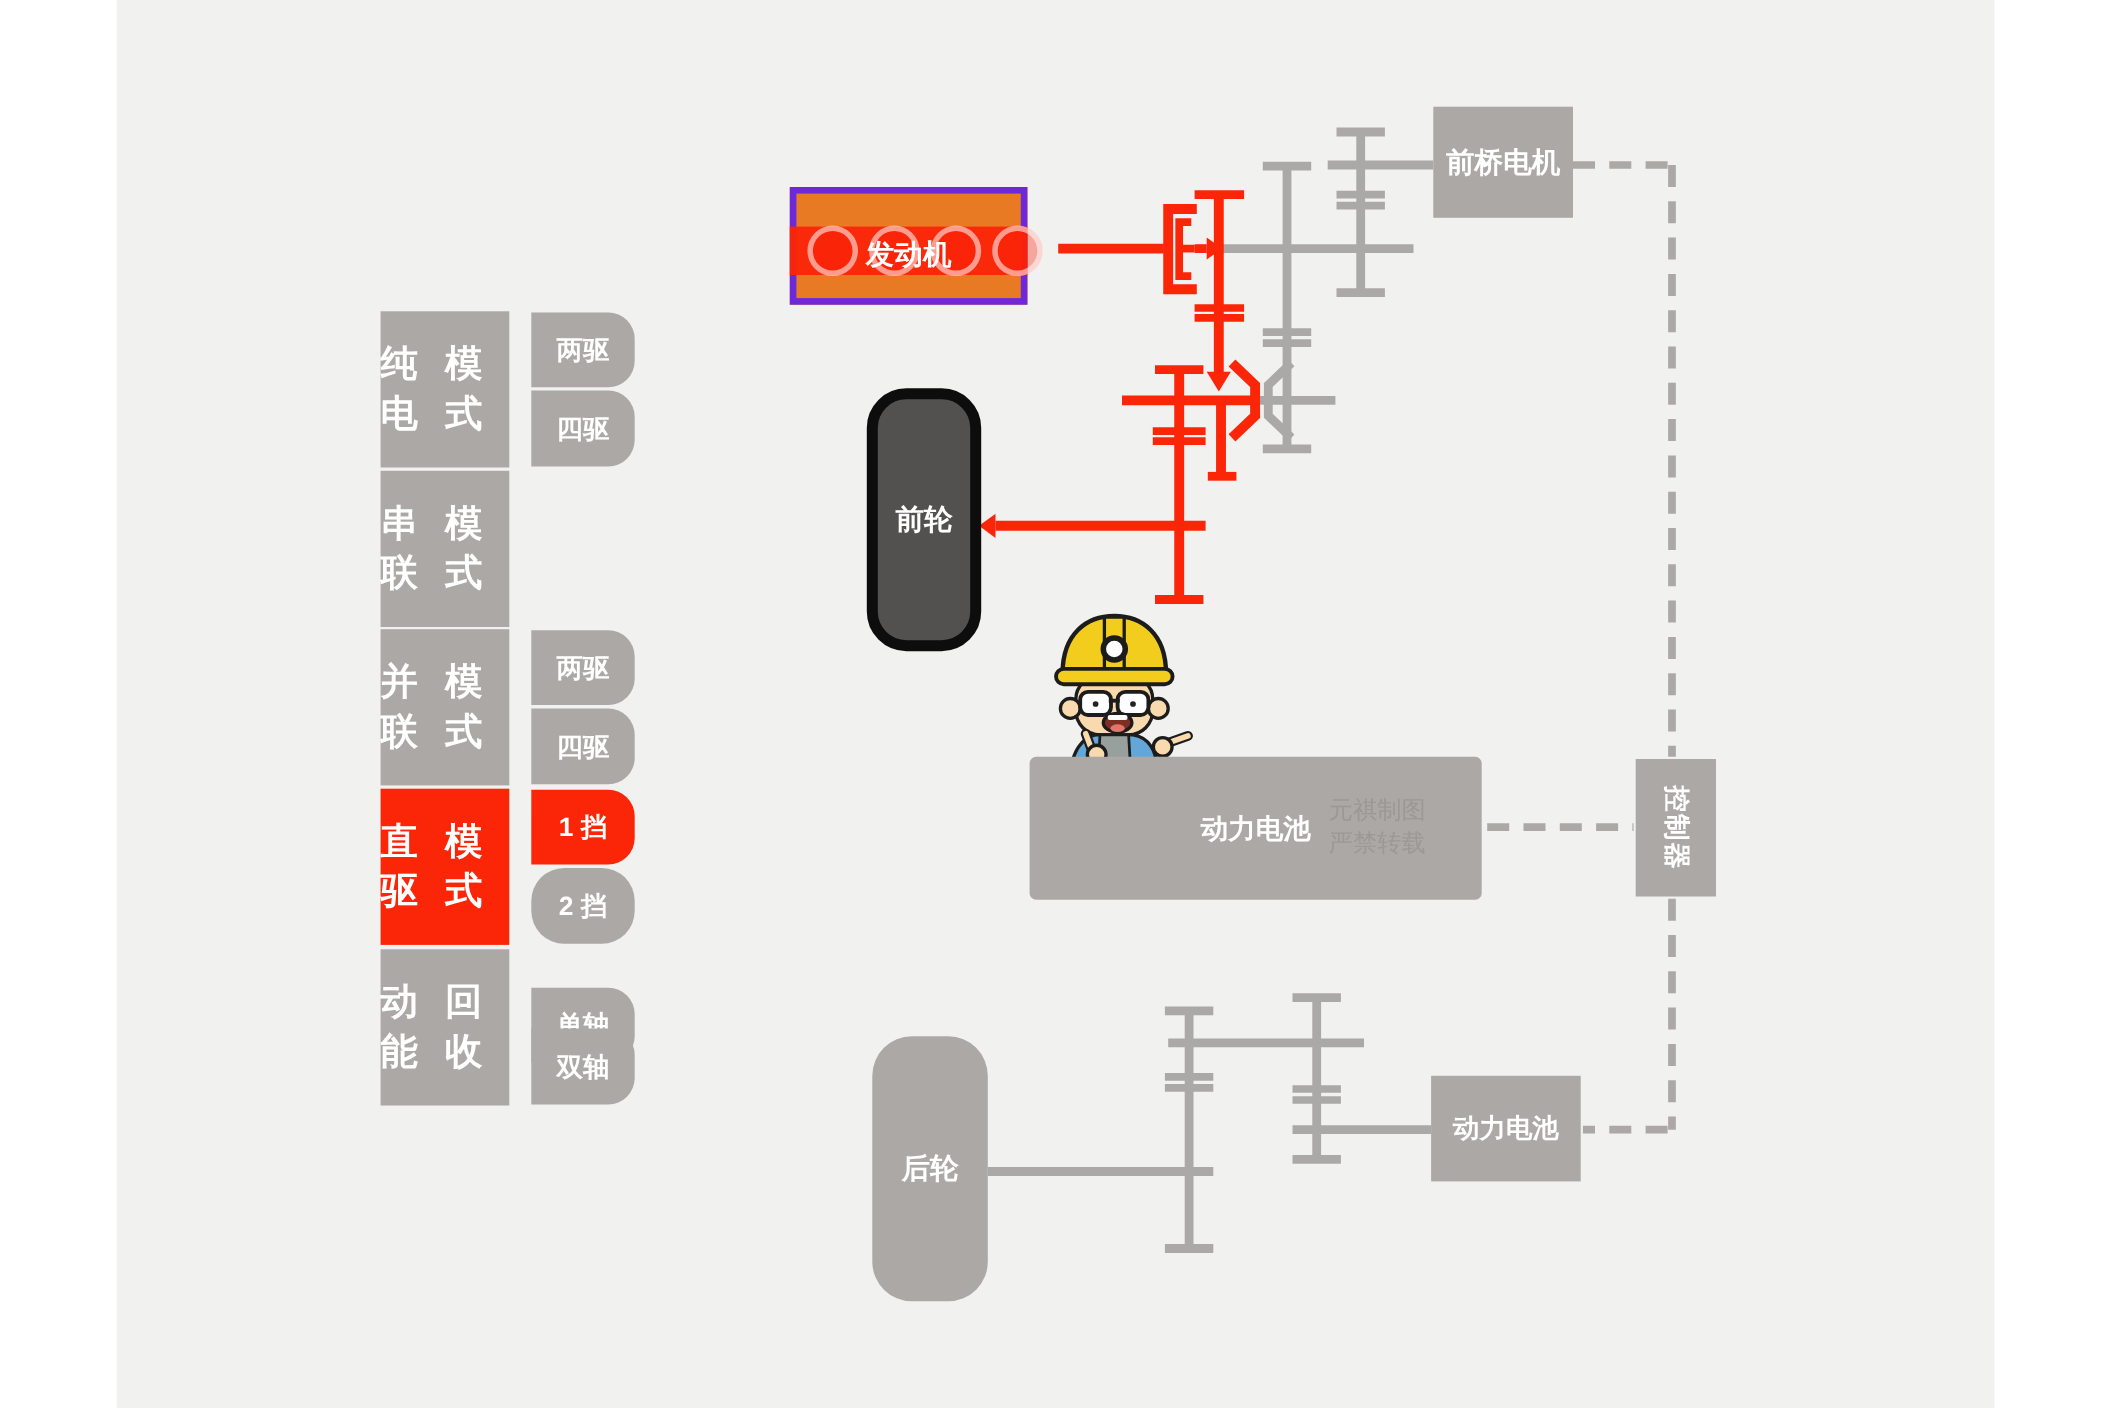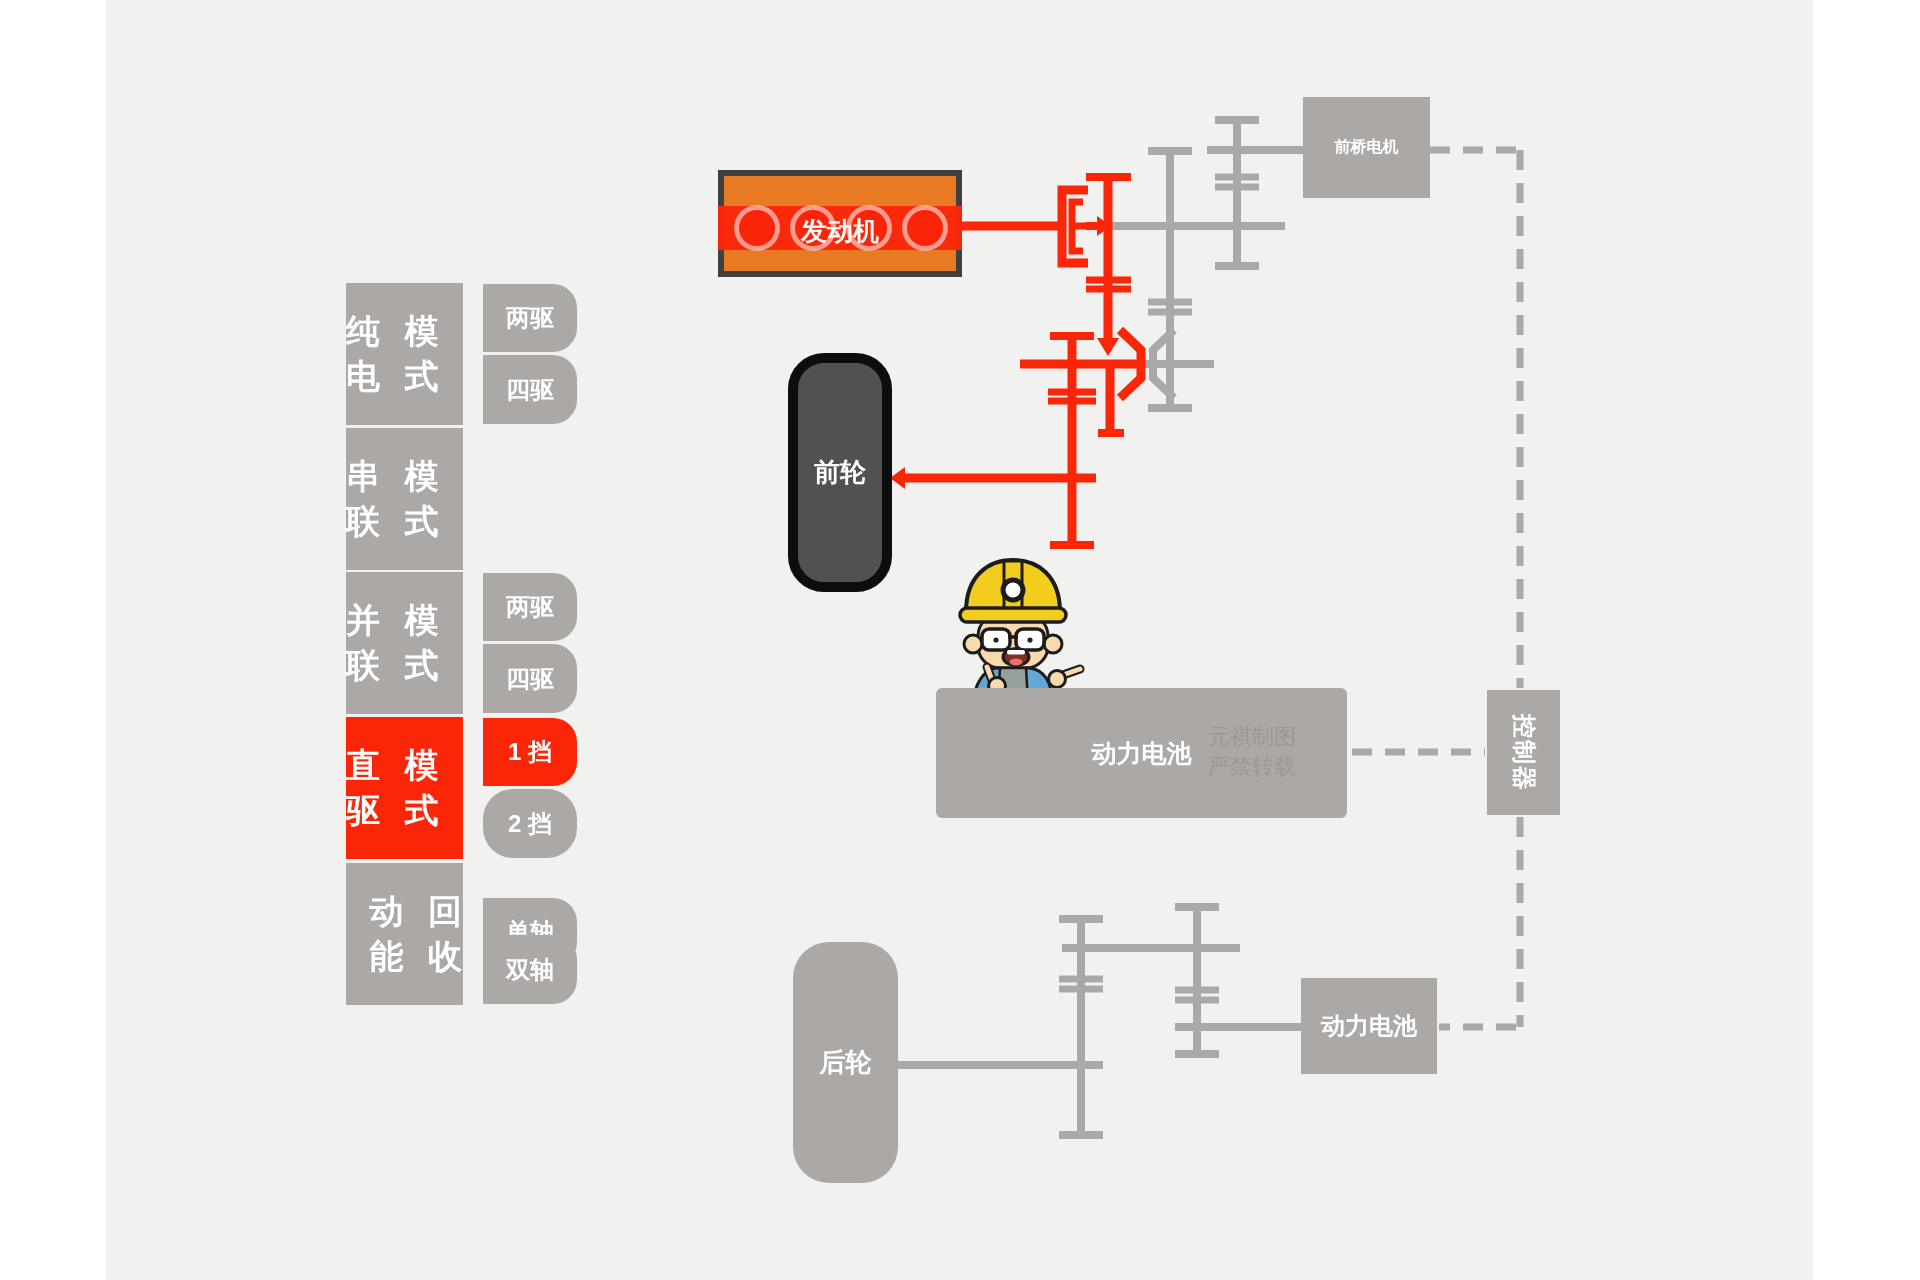--- a/index.html
+++ b/index.html
@@ -19,31 +19,31 @@
             font-size:34px;font-weight:600;line-height:45px;letter-spacing:1px;}
   .mode-row.active{background:var(--accent-red,#FB2508);}
   .sub-box{position:absolute;left:483px;width:94px;background:var(--box-gray,#ACA8A6);
            border-radius:0 24px 24px 0;color:#fff;display:flex;align-items:center;justify-content:center;
            font-size:24px;font-weight:600;}
   .sub-box.active{background:var(--accent-red,#FB2508);}
 
   
   .dbox{position:absolute;background:var(--box-gray,#ACA8A6);color:#fff;display:flex;
         align-items:center;justify-content:center;font-weight:600;}
-  #engine-box{left:718px;top:170px;width:244px;height:107px;background:var(--engine-orange,#E87A24);
-              border:6px solid #404040;box-sizing:border-box;}
+  #engine-box{left:718px;top:170px;width:216px;height:107px;background:var(--engine-orange,#E87A24);
+              border:6px solid #6d28d9;box-sizing:border-box;}
   #engine-band{position:absolute;left:-6px;right:-6px;top:30px;height:44px;background:var(--accent-red,#FB2508);opacity:.96;}
   .cyl{position:absolute;width:46px;height:46px;border-radius:50%;box-sizing:border-box;
        border:5px solid rgba(255,255,255,0.55);background:rgba(250,30,10,0.35);top:29px;}
   #engine-label{position:absolute;left:0;right:0;top:38px;text-align:center;color:#fff;
                 font-size:26px;font-weight:700;}
   #front-wheel{left:788px;top:353px;width:104px;height:239px;background:var(--wheel-dark,#535150);
                border:10px solid #0d0d0d;box-sizing:border-box;border-radius:36px;font-size:26px;}
   #rear-wheel{left:793px;top:942px;width:105px;height:241px;border-radius:36px;font-size:26px;}
-  #front-motor{left:1303px;top:97px;width:127px;height:101px;font-size:16px;}
+  #front-motor{left:1303px;top:97px;width:127px;height:101px;font-size:26px;}
   #rear-motor{left:1301px;top:978px;width:136px;height:96px;font-size:24px;}
   #battery{left:936px;top:688px;width:411px;height:130px;border-radius:6px;font-size:25px;}
   #controller{left:1487px;top:690px;width:73px;height:125px;font-size:24px;}
   #controller span{transform:rotate(90deg);white-space:nowrap;letter-spacing:2px;}
   #watermark{position:absolute;left:272px;top:34px;color:var(--watermark-gray,#9C9893);
              font-size:22px;font-weight:400;line-height:30px;text-align:left;}
 </style>
 </head>
 <body>
 
@@ -179,21 +179,21 @@
       <span>直驱</span>
       <span>模式</span>
     </div>
     <div class="sub-box active" style="top:718px;height:68px;">
         <span>1 挡</span>
       </div>
     <div class="sub-box" style="top:789px;height:69px;border-radius:30px;">
         <span>2 挡</span>
       </div>
 
-    <div class="mode-row" style="top:863px;text-align:right;">
+    <div class="mode-row" style="top:863px;">
       <span>动能</span>
       <span>回收</span>
     </div>
     <div class="sub-box" style="top:864px;height:68px;margin-top:34px;">
         <span>单轴</span>
       </div>
     <div class="sub-box" style="top:935px;height:69px;">
         <span>双轴</span>
       </div>
   </div>

